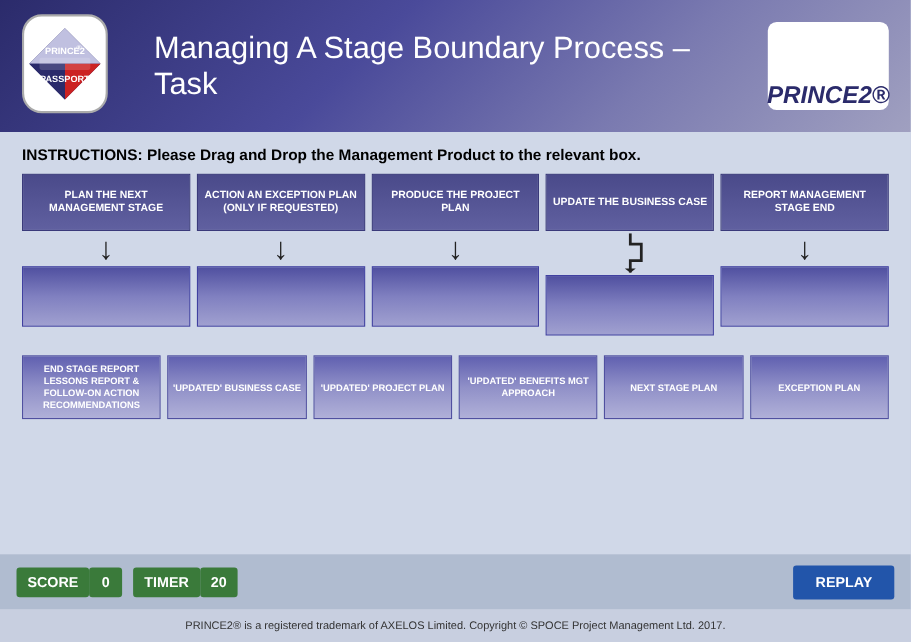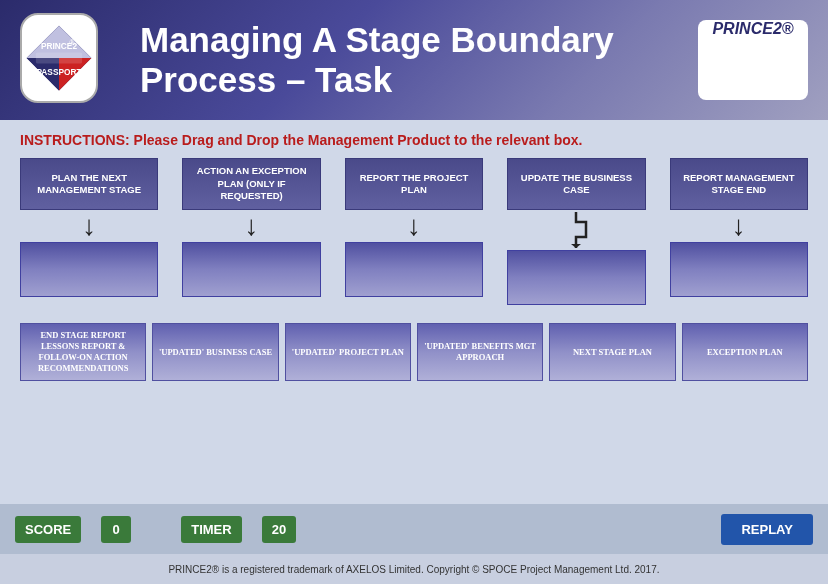--- a/index.html
+++ b/index.html
@@ -36,56 +36,56 @@
       align-items: center;
       justify-content: center;
       border: 2px solid #aaa;
     }
     .logo-svg {
       width: 80px;
       height: 80px;
     }
     .header-title {
       color: white;
-      font-size: 35px;
-      font-weight: bold;
+      font-size: 28px;
+      font-weight: normal;
       flex: 1;
       padding: 0 20px;
     }
     .header-prince2 {
       background: white;
       border-radius: 8px;
       width: 110px;
       height: 80px;
       display: flex;
-      align-items: flex-start;
-      justify-content: center;
-      font-size: 16px;
+      align-items: flex-end;
+      justify-content: center;
+      font-size: 22px;
       font-weight: bold;
       color: #2b2b6b;
       font-style: italic;
     }
 
     
     .main {
       background: #d0d8e8;
       padding: 12px 20px;
       height: calc(584px - 120px - 50px - 30px);
     }
 
     .instructions {
       font-size: 14px;
       font-weight: bold;
-      color: #b91c1c;
+      color: #000000;
       margin-bottom: 10px;
     }
 
     .columns-wrapper {
       display: flex;
-      gap: 24px;
+      gap: 6px;
       margin-bottom: 8px;
     }
 
     .column {
       flex: 1;
       display: flex;
       flex-direction: column;
       align-items: center;
     }
 
@@ -124,21 +124,20 @@
       display: flex;
       align-items: center;
       justify-content: center;
     }
 
     
     .drag-items-row {
       display: flex;
       gap: 6px;
       margin-top: 18px;
-      font-family: Liberation Serif, serif;
     }
 
     .drag-item {
       flex: 1;
       background: linear-gradient(to bottom, #6060b0, #9090c8, #b0b0d8);
       border: 1px solid #5050a0;
       color: white;
       font-size: 8.5px;
       font-weight: bold;
       text-align: center;
@@ -158,21 +157,21 @@
       height: 50px;
       display: flex;
       align-items: center;
       padding: 0 15px;
       justify-content: space-between;
     }
 
     .bottom-left {
       display: flex;
       align-items: center;
-      gap: 20px;
+      gap: 0;
     }
 
     .score-label, .timer-label {
       background: #3a7a3a;
       color: white;
       font-weight: bold;
       font-size: 13px;
       padding: 6px 10px;
       border-radius: 3px;
     }
@@ -258,21 +257,21 @@
     <div class="column">
       <div class="step-box">
         <span>ACTION AN EXCEPTION PLAN (ONLY IF REQUESTED)</span>
       </div>
       <span class="arrow-down">↓</span>
       <div class="drop-box"></div>
     </div>
 
     <div class="column">
       <div class="step-box">
-        <span>REPORT THE PROJECT PLAN</span>
+        <span>PRODUCE THE PROJECT PLAN</span>
       </div>
       <span class="arrow-down">↓</span>
       <div class="drop-box"></div>
     </div>
 
     <div class="column">
       <div class="step-box">
         <span>UPDATE THE BUSINESS CASE</span>
       </div>
       <div style="display:flex;flex-direction:column;align-items:center;margin:2px 0;">

